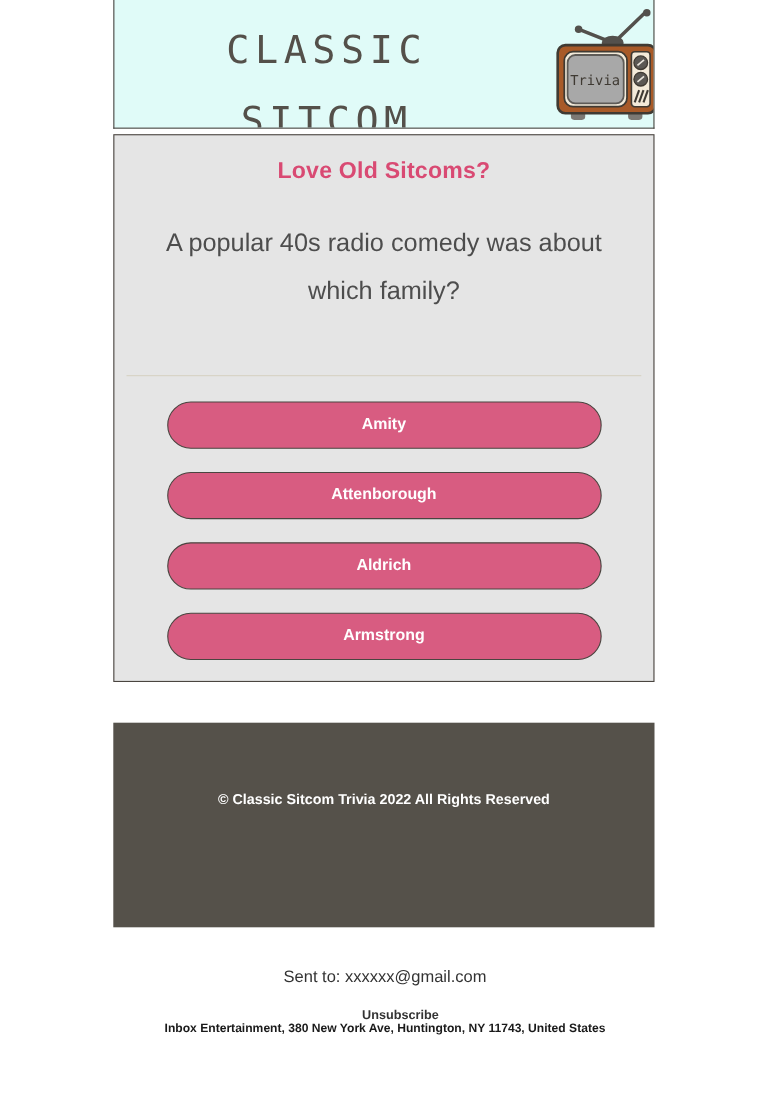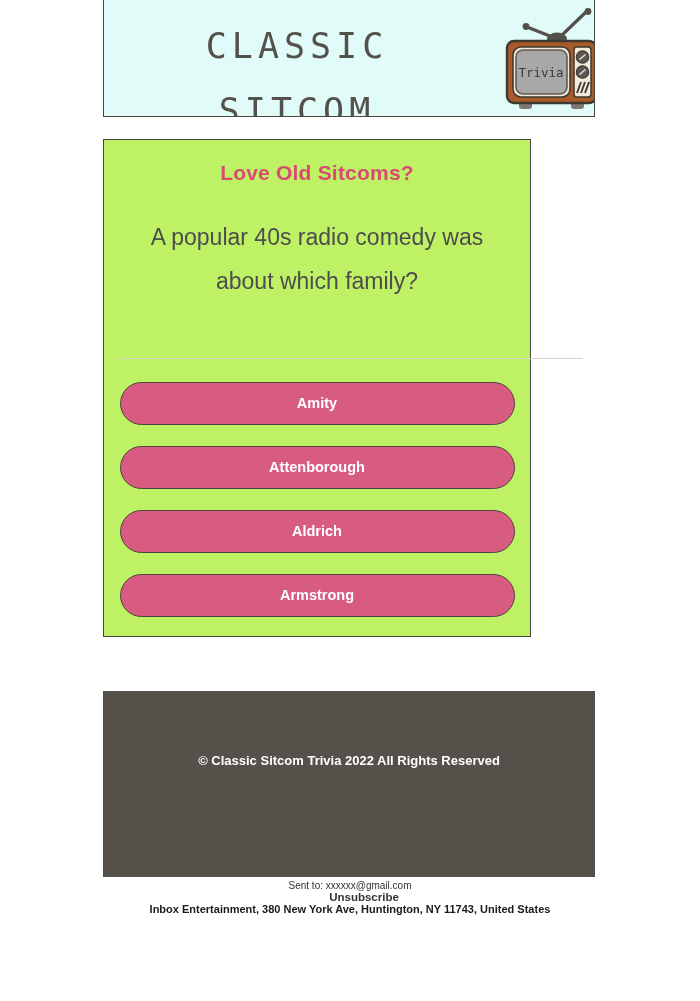--- a/index.html
+++ b/index.html
@@ -59,24 +59,24 @@
     left: 395px;
     top: 8px;
     width: 105px;
     height: 104px;
   }
 
   
   .quiz-card {
     position: absolute;
     left: 103px;
-    top: 139px;
-    width: 428px;
+    top: 122px;
+    width: 492px;
     height: 498px;
-    background: #bef264;
+    background: #e5e5e5;
     border: 1px solid #4a4540;
     box-sizing: border-box;
   }
   .quiz-heading {
     margin: 21px 0 0 0;
     text-align: center;
     font-size: 21px;
     font-weight: bold;
     color: #d94a73;
     letter-spacing: 0.2px;
@@ -129,21 +129,21 @@
     line-height: 41px;
     cursor: pointer;
     padding: 0;
     box-sizing: border-box;
   }
 
   
   .footer-block {
     position: absolute;
     left: 103px;
-    top: 691px;
+    top: 657px;
     width: 492px;
     height: 186px;
     background: #55514a;
     box-sizing: border-box;
   }
   .footer-copy {
     position: absolute;
     left: 0;
     top: 62px;
     width: 100%;
@@ -155,22 +155,23 @@
 
   
   .legal {
     position: absolute;
     left: 0;
     top: 880px;
     width: 700px;
     text-align: center;
   }
   .legal-sent {
-    font-size: 10px;
+    font-size: 15px;
     color: #333333;
+    margin-bottom: 20px;
   }
   .legal-unsub {
     font-size: 11.5px;
     color: #333333;
     font-weight: bold;
     cursor: pointer;
     padding-left: 28px;
   }
   .legal-address {
     font-size: 11px;

